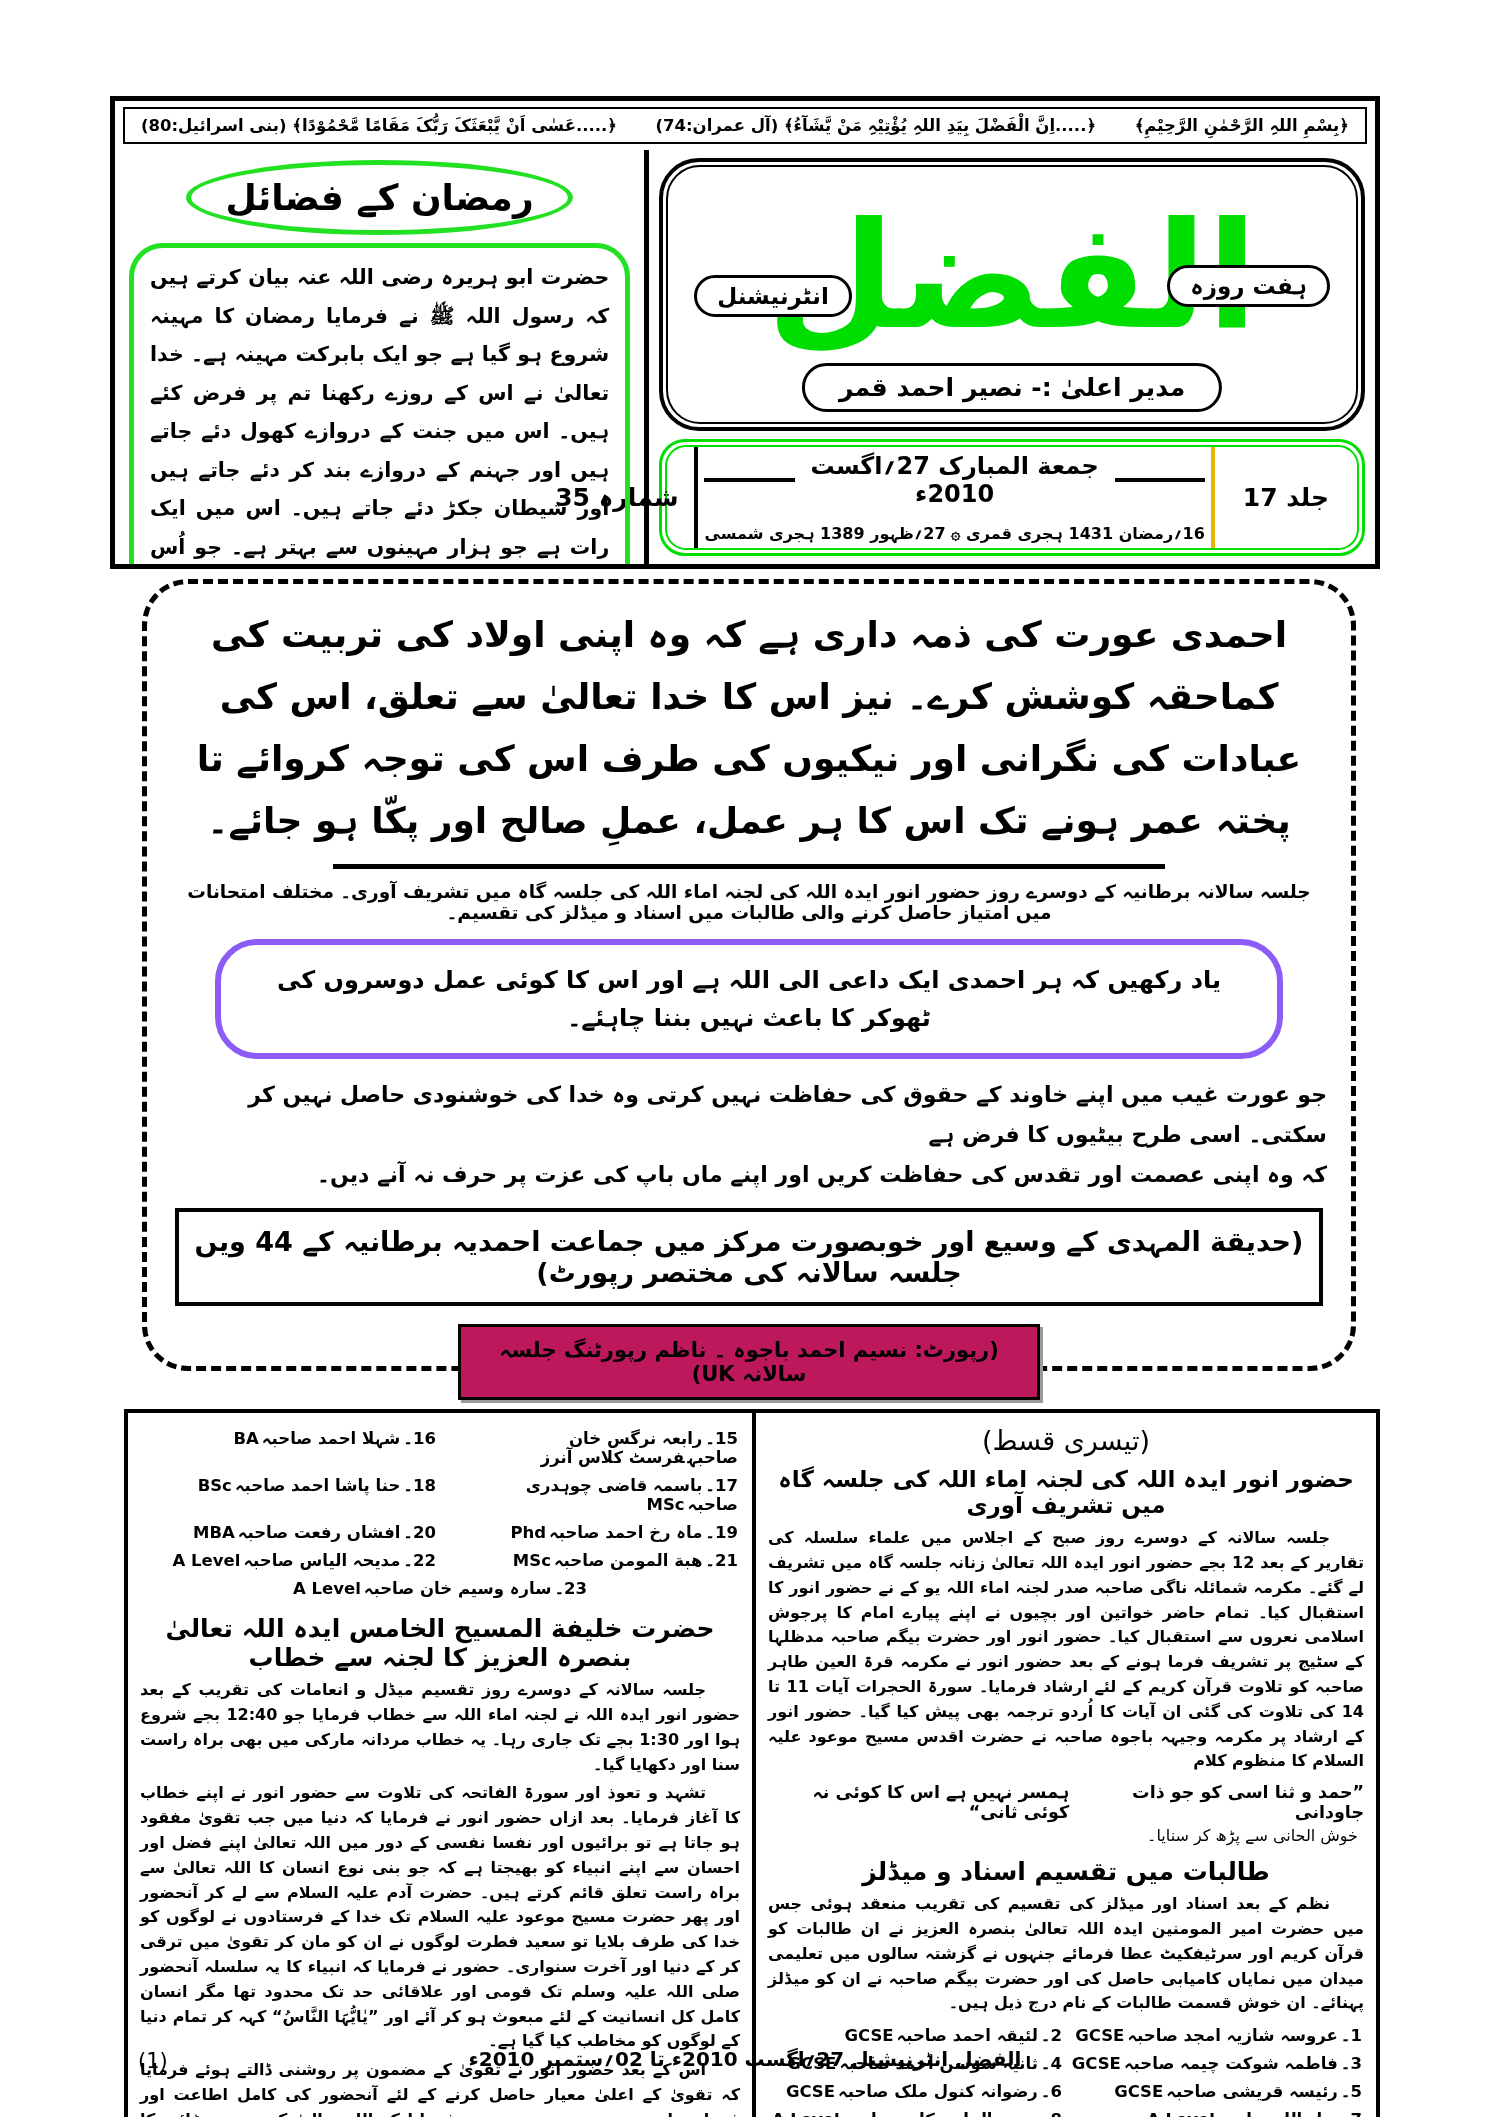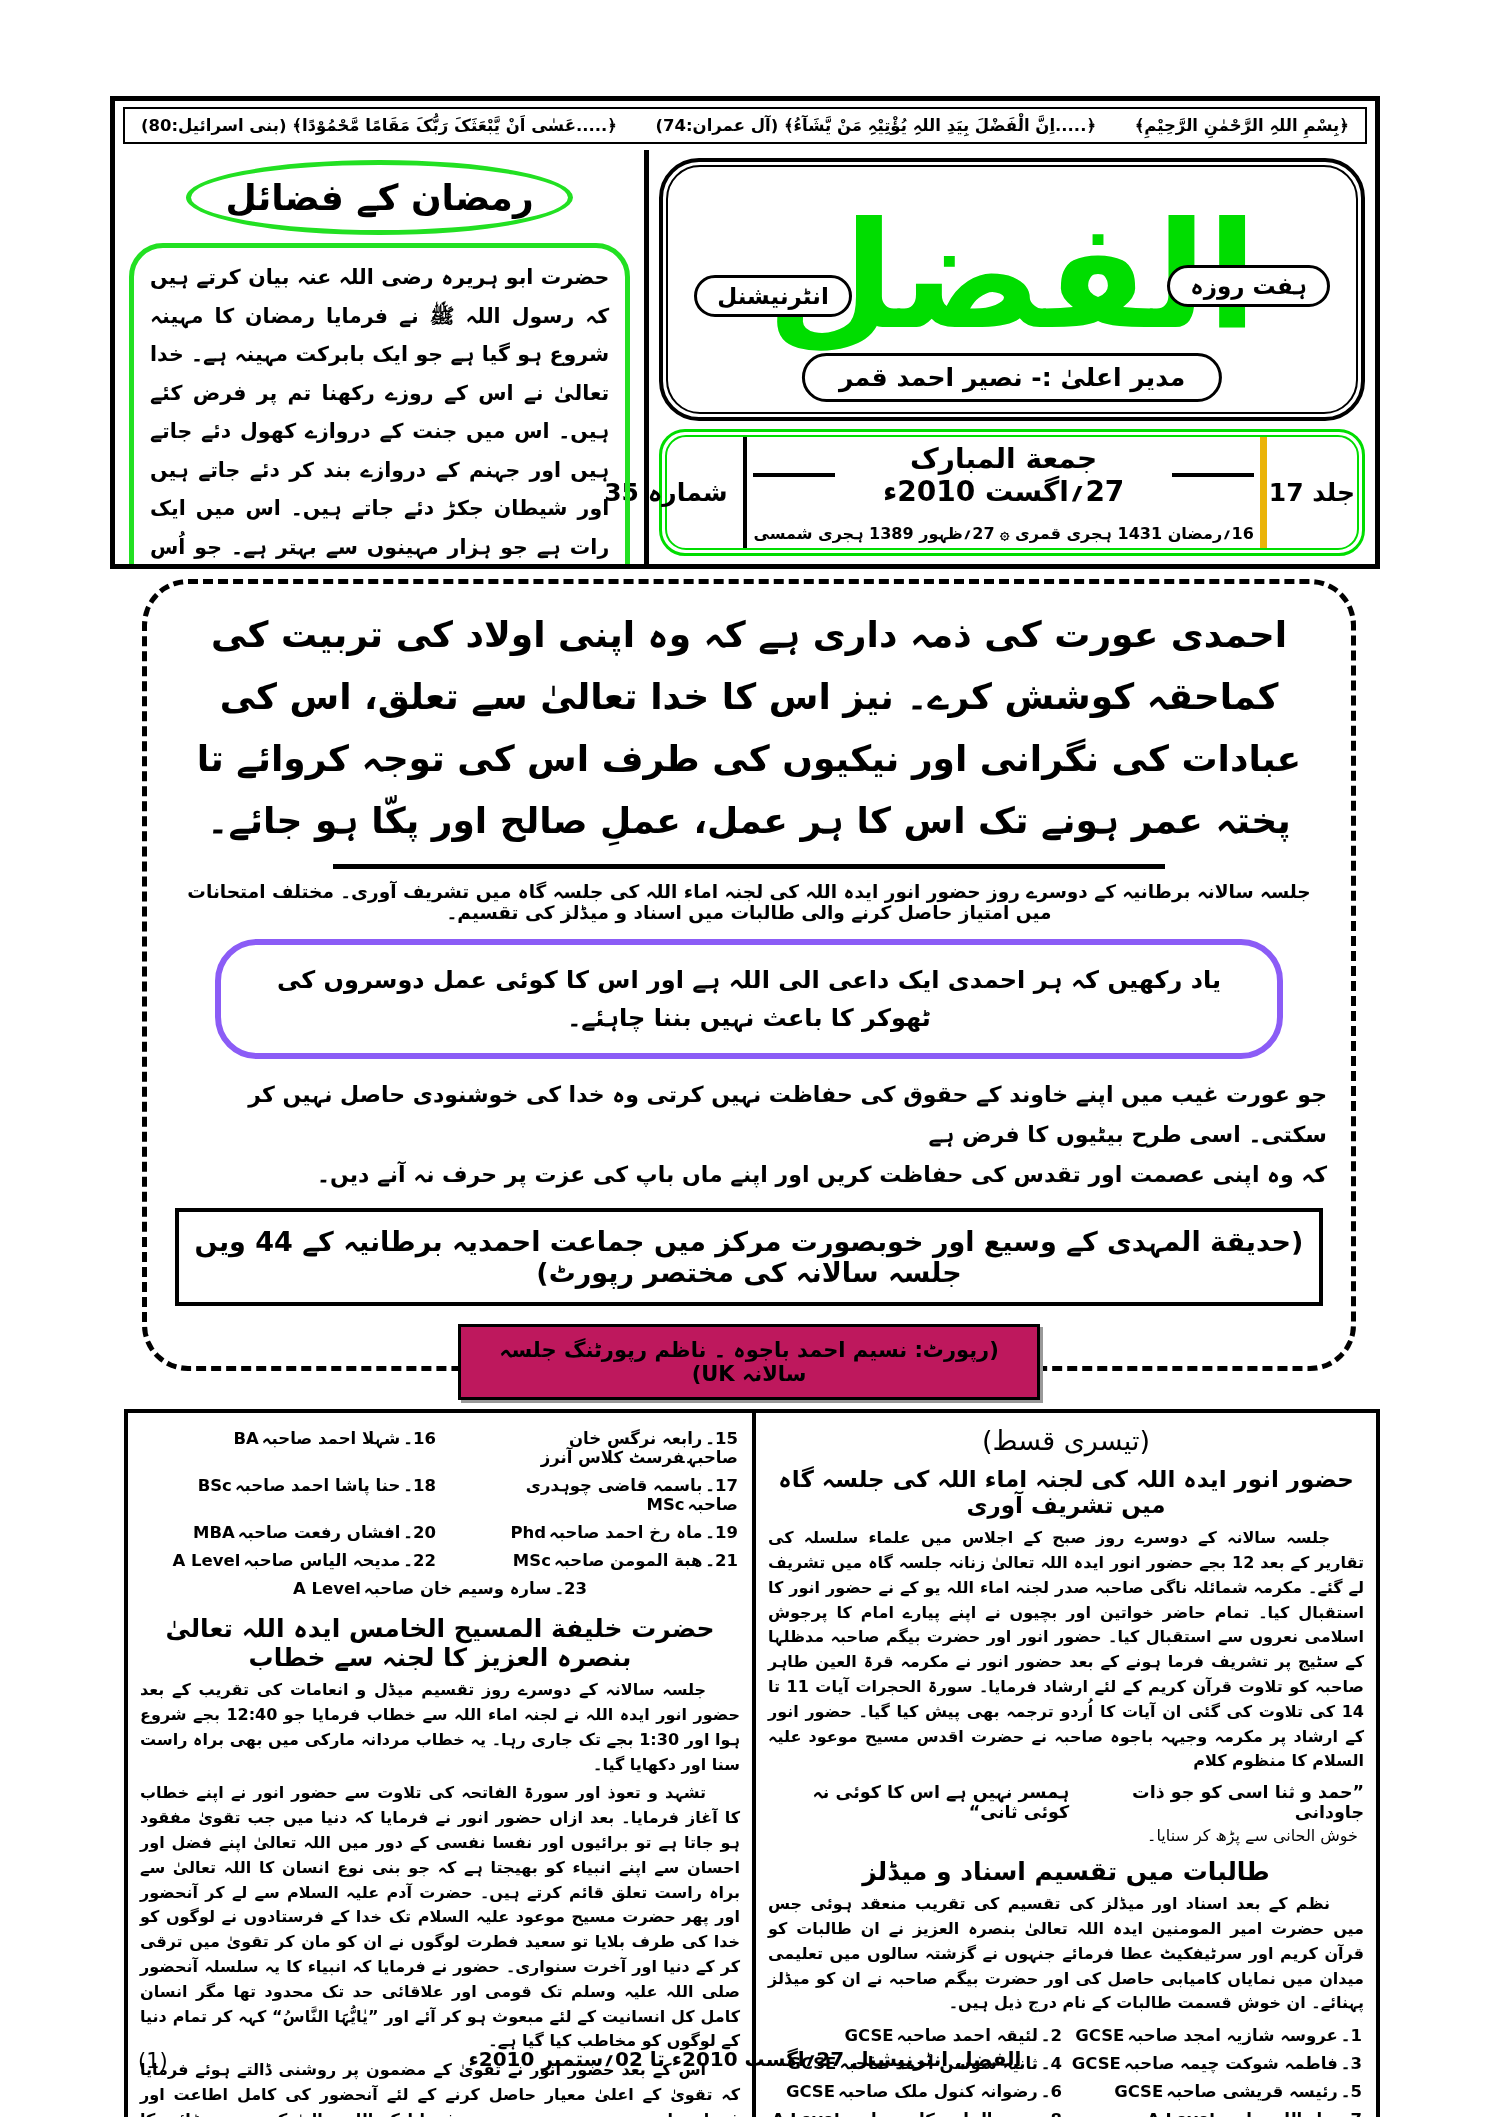--- a/index.html
+++ b/index.html
@@ -17,23 +17,23 @@
   .masthead-inner{position:relative;height:100%;border:2px solid #000;border-radius:34px;box-sizing:border-box;}
   .paper-title{text-align:center;font-size:148px;line-height:1.45;font-weight:bold;color:#00dd00;
                padding-top:2px;letter-spacing:2px;}
   .pill{position:absolute;border:3px solid #000;border-radius:30px;background:#fff;
         padding:5px 20px;font-size:23px;font-weight:bold;white-space:nowrap;}
   .pill-weekly{right:26px;top:98px;}
   .pill-intl{left:26px;top:108px;}
   .pill-editor{bottom:10px;left:50%;transform:translateX(-50%);padding:7px 34px;font-size:25px;}
   .date-frame{margin-top:8px;border:3px solid #00dd00;border-radius:26px;padding:3px;}
   .date-inner{border:2px solid #00dd00;border-radius:21px;display:flex;align-items:stretch;}
-  .date-vol{display:flex;align-items:center;padding:0 2px;font-size:25px;font-weight:bold;border-left:7px solid #eab308;white-space:nowrap;}
+  .date-vol{display:flex;align-items:center;padding:0 28px;font-size:25px;font-weight:bold;border-left:4px solid #eab308;white-space:nowrap;}
   .date-center{flex:1;text-align:center;padding:5px 6px;}
-  .date-line1{display:flex;align-items:center;justify-content:center;gap:6px;font-size:28px;font-weight:bold;}
+  .date-line1{display:flex;align-items:center;justify-content:center;gap:6px;font-size:24px;font-weight:bold;}
   .date-rule{width:110px;height:4px;background:#000;}
   .date-line2{font-size:16px;font-weight:bold;margin-top:16px;white-space:nowrap;}
   .date-issue{display:flex;align-items:center;padding:0 16px;font-size:25px;font-weight:bold;border-right:4px solid #000;white-space:nowrap;}
 
   .ramadan-col{width:42%;padding:8px 14px;box-sizing:border-box;overflow:hidden;}
   .ramadan-title{border:5px solid #22e022;border-radius:50%;width:72%;margin:2px auto 8px;
                  text-align:center;font-size:36px;font-weight:bold;padding:12px 8px;}
   .ramadan-body{border:5px solid #22e022;border-radius:34px;padding:10px 16px 8px;font-size:20.5px;
                 line-height:1.88;text-align:justify;font-weight:bold;}
 

